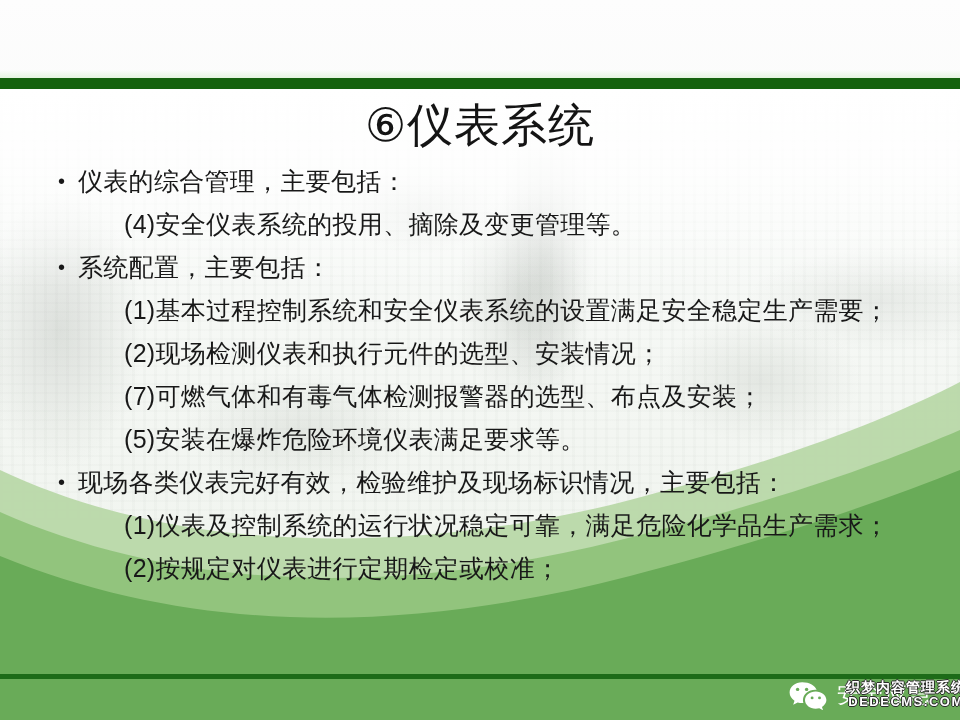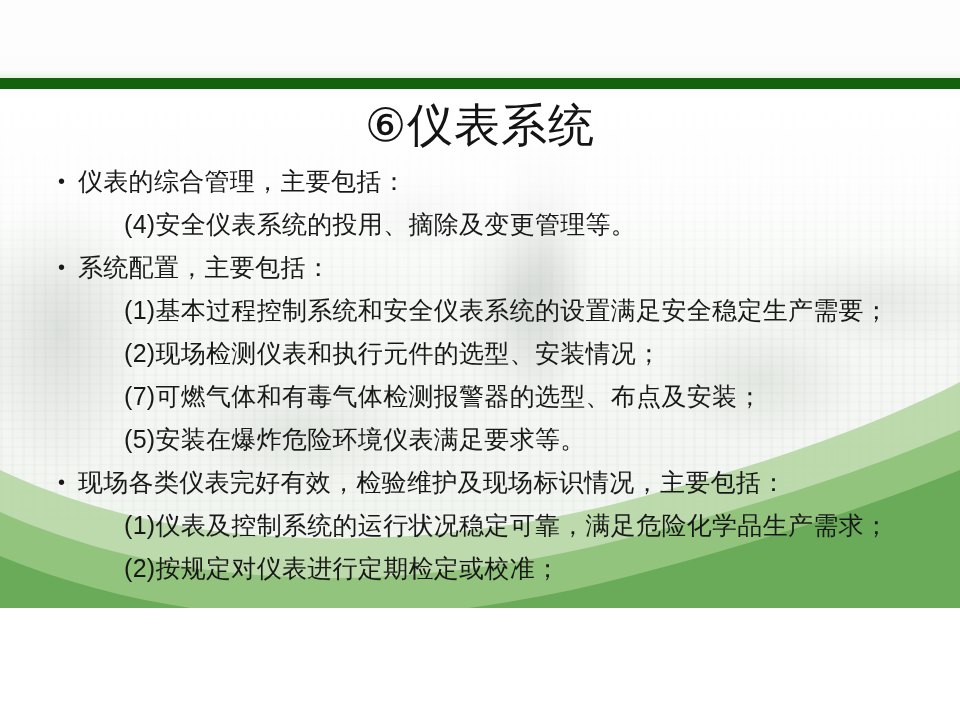--- a/index.html
+++ b/index.html
@@ -2,21 +2,21 @@
 <html><head>
 <meta charset="utf-8">
 <style>
   html,body{margin:0;padding:0;}
   body{
     width:960px;height:720px;overflow:hidden;
     font-family:"Liberation Sans","DejaVu Sans",sans-serif;
     background:#ffffff;
   }
   #slide{
-    position:relative;width:960px;height:608px;overflow:hidden;
+    position:relative;width:960px;height:720px;overflow:hidden;
     background:#fbfcfb;
   }
 
   
   .bg-photo{
     position:absolute;left:0;top:0;width:960px;height:720px;
     background:
       radial-gradient(ellipse 120px 200px at 60px 330px, rgba(120,128,120,.20), rgba(255,255,255,0) 70%),
       radial-gradient(ellipse 90px 150px at 520px 300px, rgba(120,130,120,.16), rgba(255,255,255,0) 72%),
       radial-gradient(ellipse 70px 220px at 545px 260px, rgba(110,118,110,.17), rgba(255,255,255,0) 70%),

